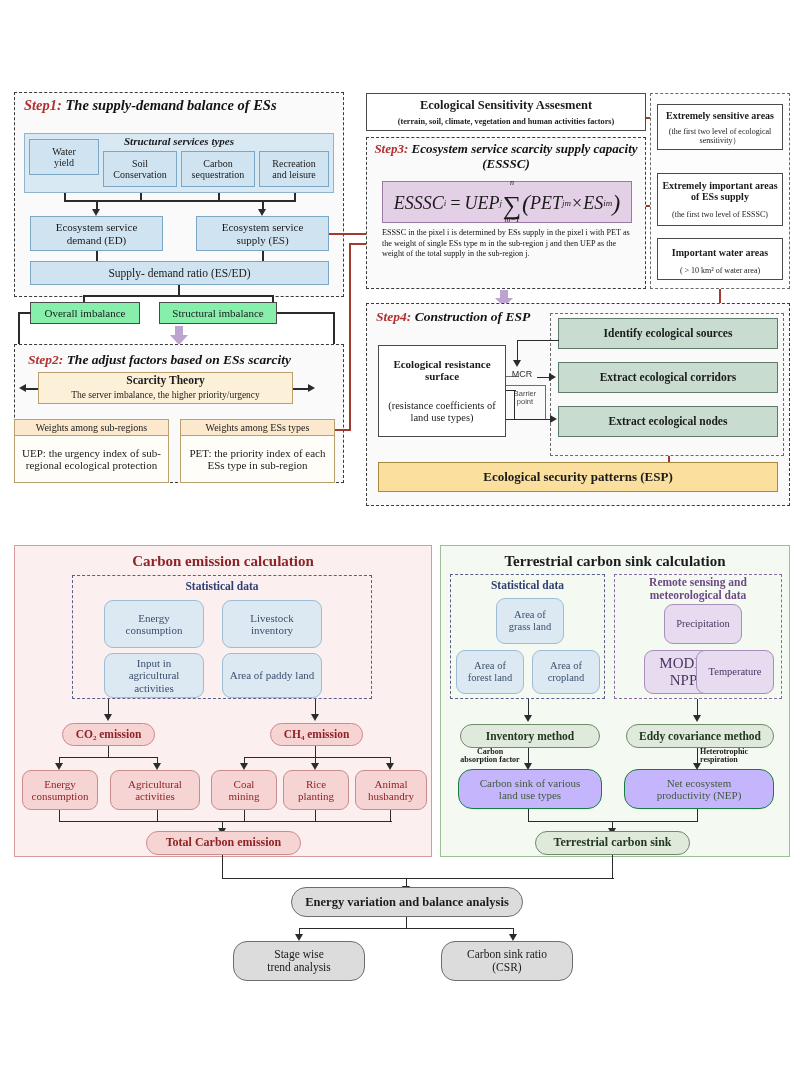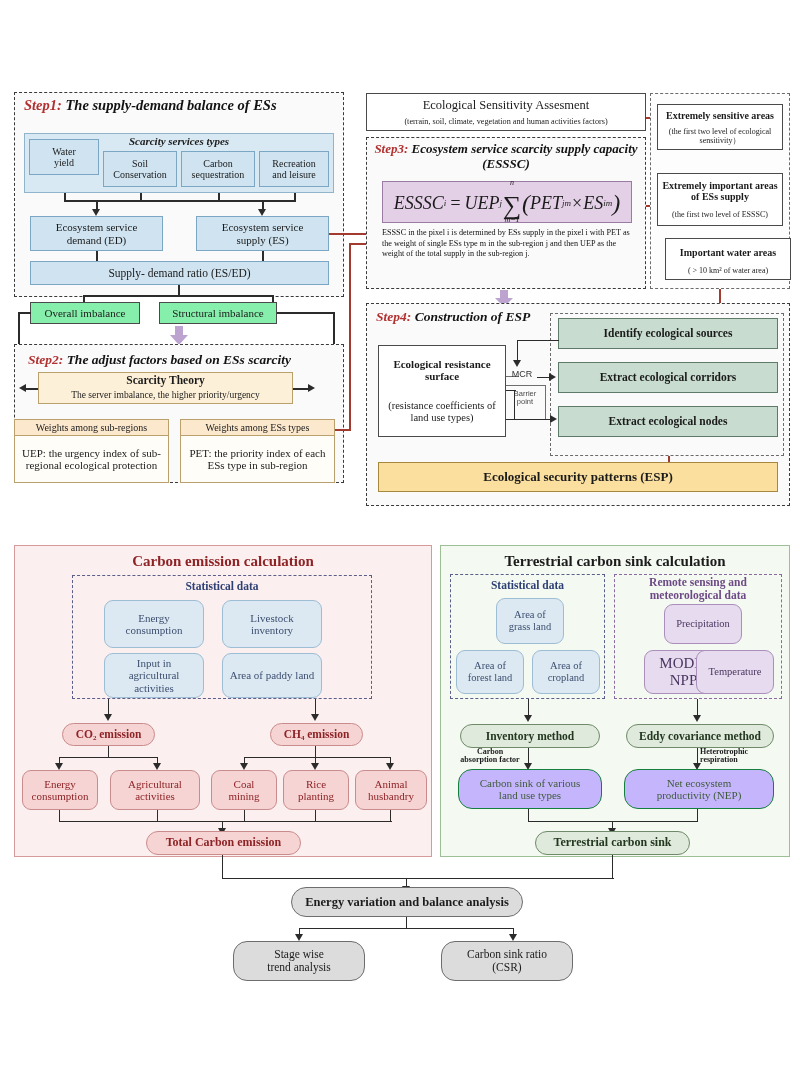--- a/index.html
+++ b/index.html
@@ -67,21 +67,21 @@
 <div class="canvas">
 
   <div class="abs dash" style="left:14px;top:92px;width:330px;height:205px;background:#fafafa;"></div>
 
   <div class="abs step-title" style="left:24px;top:97px;width:300px;">
     <span class="s">Step1:</span>
     <span class="t">The supply-demand balance of ESs</span>
   </div>
 
   <div class="abs blue-soft" style="left:24px;top:133px;width:310px;height:60px;"></div>
-  <div class="abs ctr" style="left:24px;top:134px;width:310px;height:15px;font-style:italic;font-weight:bold;font-size:11px;">Scarcity services types</div>
+  <div class="abs ctr" style="left:24px;top:134px;width:310px;height:15px;font-style:italic;font-weight:bold;font-size:11px;">Structural services types</div>
 
   <div class="abs blue ctr" style="left:29px;top:139px;width:70px;height:36px;font-size:10px;white-space:pre-line;">Water
 yield</div>
   <div class="abs blue ctr" style="left:103px;top:151px;width:74px;height:36px;font-size:10px;white-space:pre-line;">Soil
 Conservation</div>
   <div class="abs blue ctr" style="left:181px;top:151px;width:74px;height:36px;font-size:10px;white-space:pre-line;">Carbon
 sequestration</div>
   <div class="abs blue ctr" style="left:259px;top:151px;width:70px;height:36px;font-size:10px;white-space:pre-line;">Recreation
 and leisure</div>
 
@@ -161,21 +161,21 @@
   <div class="ln-r" style="left:329px;top:233px;width:40px;height:1.6px;"></div>
   <div class="ln-r" style="left:368px;top:233px;width:1.6px;height:0px;"></div>
   <div class="ln-r" style="left:336px;top:233px;width:52px;height:1.6px;"></div>
   <div class="arw arw-rr" style="left:386px;top:229px;"></div>
 
   <div class="ln-r" style="left:349px;top:243px;width:1.6px;height:188px;"></div>
   <div class="ln-r" style="left:335px;top:429px;width:16px;height:1.6px;"></div>
   <div class="ln-r" style="left:349px;top:243px;width:39px;height:1.6px;"></div>
   <div class="arw arw-rr" style="left:386px;top:239px;"></div>
 
-  <div class="abs white" style="left:366px;top:93px;width:280px;height:38px;background:#ffffff;">
+  <div class="abs white" style="left:366px;top:93px;width:280px;height:38px;background:#ffffff;font-weight:bold;">
     <div class="ctr" style="height:21px;font-size:12.5px;">Ecological Sensitivity Assesment</div>
     <div class="ctr" style="height:14px;font-size:8.2px;">(terrain, soil, climate, vegetation and human activities factors)</div>
   </div>
   <div class="ln-r" style="left:646px;top:117px;width:25px;height:1.6px;"></div>
   <div class="arw arw-rr" style="left:669px;top:113px;"></div>
 
   <div class="abs dash" style="left:366px;top:137px;width:280px;height:152px;background:#fafafa;"></div>
   <div class="abs ctr step-title" style="left:372px;top:142px;width:268px;height:35px;display:block;text-align:center;font-size:13px;">
     <span class="s">Step3:</span>
     <span class="t">Ecosystem service scarcity supply capacity (ESSSC)</span>
@@ -219,21 +219,21 @@
   <div class="abs" style="left:657px;top:104px;width:126px;height:46px;background:#ffffff;border:1px solid #4a4a4a;">
     <div class="ctr" style="height:17px;font-size:10px;font-weight:bold;padding-top:2px;">Extremely sensitive areas</div>
     <div class="ctr" style="height:26px;font-size:8px;padding:0 4px;">(the first two level of ecological sensitivity）</div>
   </div>
 
   <div class="abs" style="left:657px;top:173px;width:126px;height:53px;background:#ffffff;border:1px solid #4a4a4a;">
     <div class="ctr" style="height:30px;font-size:10px;font-weight:bold;padding:2px 4px 0;">Extremely important areas of ESs supply</div>
     <div class="ctr" style="height:18px;font-size:8px;">(the first two level of ESSSC)</div>
   </div>
 
-  <div class="abs" style="left:657px;top:238px;width:126px;height:42px;background:#ffffff;border:1px solid #4a4a4a;margin-left:8px;">
+  <div class="abs" style="left:657px;top:238px;width:126px;height:42px;background:#ffffff;border:1px solid #4a4a4a;">
     <div class="ctr" style="height:22px;font-size:10px;font-weight:bold;padding-top:3px;">Important water areas</div>
     <div class="ctr" style="height:15px;font-size:8px;">( &gt; 10 km² of water area)</div>
   </div>
 
   <div class="ln-r" style="left:719px;top:289px;width:1.6px;height:29px;"></div>
   <div class="ln-r" style="left:557px;top:317px;width:164px;height:1.6px;"></div>
   <div class="ln-r" style="left:557px;top:317px;width:1.6px;height:9px;"></div>
   <div class="arw arw-rd" style="left:553px;top:324px;"></div>
 
   <div class="abs dash" style="left:366px;top:303px;width:424px;height:203px;background:#fafafa;"></div>

